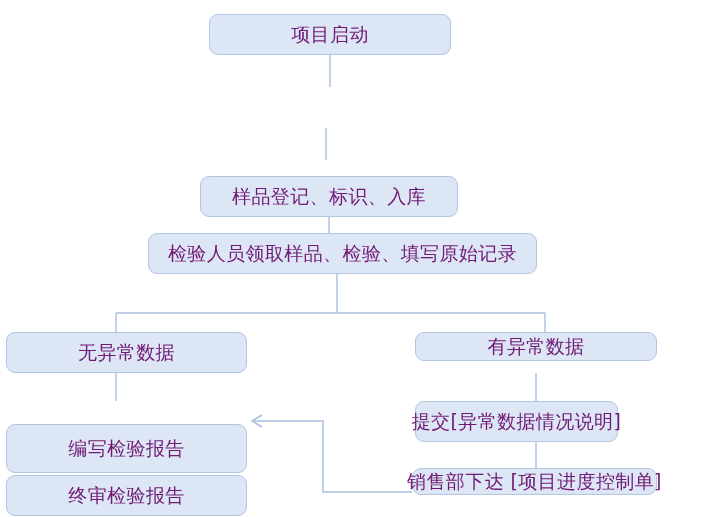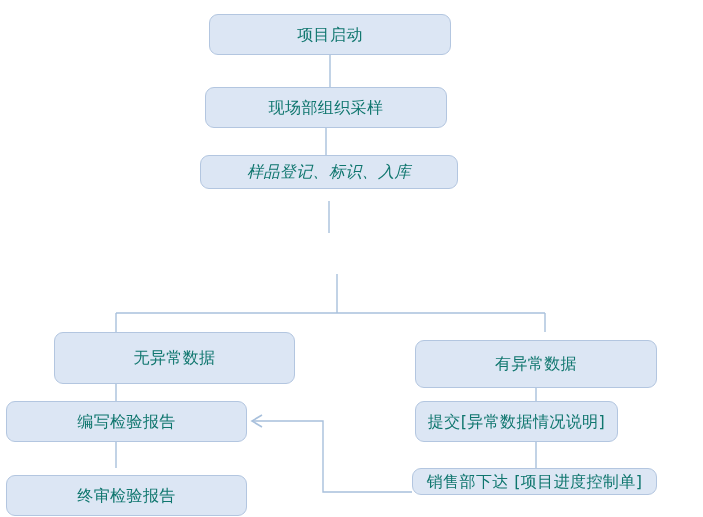--- a/index.html
+++ b/index.html
@@ -27,22 +27,22 @@
   }
   .node {
     position: absolute;
     box-sizing: border-box;
     background: #dce6f4;
     border: 1px solid #b3c6e0;
     border-radius: 9px;
     display: flex;
     align-items: center;
     justify-content: center;
-    color: #0f766e;
-    font-size: 16px;
+    color: #701a75;
+    font-size: 19px;
     letter-spacing: 0.4px;
     line-height: 1.2;
     white-space: nowrap;
     text-align: right;
   }
 </style>
 </head>
 <body>
 
 <div id="canvas">
@@ -71,38 +71,38 @@
 
       <path d="M412,492 L323,492 L323,421 L253,421"></path>
       <polyline points="262,415 252,421 262,427" stroke-width="1.6"></polyline>
     </g>
   </svg>
 
   <div class="node" style="left:209px; top:14px; width:242px; height:41px;">
     <span>项目启动</span>
   </div>
 
-  <div class="node" style="left:205px; top:87px; width:242px; height:41px;">
-    <span>现场部组织采样</span>
-  </div>
 
-  <div class="node" style="left:200px; top:155px; width:258px; height:34px;font-style:italic;">
+  <div class="node" style="left:200px; top:176px; width:258px; height:41px;">
     <span>样品登记、标识、入库</span>
   </div>
 
+  <div class="node" style="left:148px; top:233px; width:389px; height:41px;">
+    <span>检验人员领取样品、检验、填写原始记录</span>
+  </div>
 
-  <div class="node" style="left:6px; top:332px; width:241px; height:52px;margin-left:48px;">
+  <div class="node" style="left:6px; top:332px; width:241px; height:41px;">
     <span>无异常数据</span>
   </div>
 
-  <div class="node" style="left:415px; top:340px; width:242px; height:48px;">
+  <div class="node" style="left:415px; top:332px; width:242px; height:29px;">
     <span>有异常数据</span>
   </div>
 
-  <div class="node" style="left:6px; top:401px; width:241px; height:41px;">
+  <div class="node" style="left:6px; top:424px; width:241px; height:49px;">
     <span>编写检验报告</span>
   </div>
 
   <div class="node" style="left:415px; top:401px; width:203px; height:41px;">
     <span>提交[异常数据情况说明]</span>
   </div>
 
   <div class="node" style="left:6px; top:468px; width:241px; height:41px;margin-top:7px;">
     <span>终审检验报告</span>
   </div>

